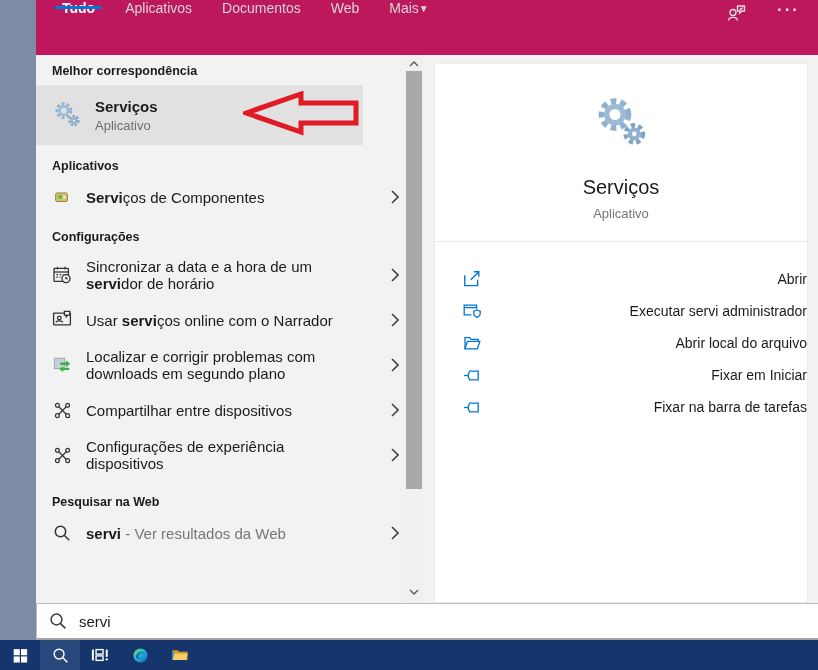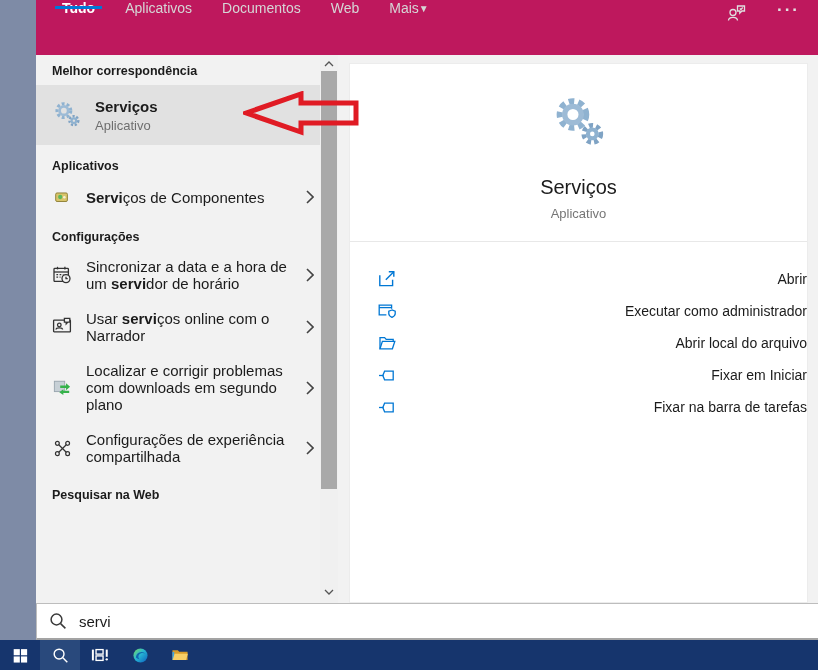--- a/index.html
+++ b/index.html
@@ -18,21 +18,21 @@
   .tab.active::after { content:""; position:absolute; left:-7px; right:-7px; bottom:7px; height:3px; background:#0078d7; }
   .tab-more { display:flex; align-items:center; gap:0; }
   .tab-more .arrow { font-size:10px; color:#d6d6d6; }
   .header-right { margin-left:auto; display:flex; align-items:center; gap:30px; }
   .hdr-icon { width:22px; height:20px; display:flex; align-items:center; }
   .ellipsis { color:#e2e2e2; font-size:17px; letter-spacing:2px; font-weight:700; padding-bottom:6px; }
 
   .flyout-body { position:absolute; top:55px; left:0; right:0; height:548px; display:flex; }
 
   
-  .left-panel { width:284px; padding:0 0 0 16px; overflow:hidden; }
+  .left-panel { width:369px; padding:0 0 0 16px; overflow:hidden; }
   .section-header { font-size:12.5px; font-weight:700; color:#1b1b1b; margin:14px 0 5px; }
   .section-header.first { margin-top:9px; margin-bottom:7px; }
 
   .best-match { margin-left:-16px; padding-left:16px; width:327px; height:60px; background:#e1e1e1; display:flex; align-items:center; cursor:default; }
   .bm-icon { width:30px; height:30px; margin-right:13px; flex:none; }
   .bm-title { font-size:15px; font-weight:600; color:#1b1b1b; }
   .bm-sub { font-size:13px; color:#6e6e6e; margin-top:3px; }
 
   .result-row { display:flex; align-items:center; padding:9px 0; cursor:default; }
   .row-icon { width:20px; height:20px; margin-right:14px; flex:none; display:flex; align-items:center; justify-content:center; }
@@ -202,42 +202,74 @@
             </svg>
           </span>
           <span class="row-label"><span>Localizar e corrigir problemas com downloads em segundo plano</span></span>
           <span class="chevron">
               <svg width="8" height="14" viewBox="0 0 8 14" fill="none" stroke="#444" stroke-width="1.6">
                 <path d="M1 1 l6 6 -6 6"></path>
               </svg>
             </span>
         </div>
 
-
         <div class="result-row">
           <span class="row-icon">
             <svg width="19" height="19" viewBox="0 0 20 20" stroke="#333" stroke-width="1.3" fill="#f2f2f2">
               <line x1="5" y1="5" x2="15" y2="15"></line>
               <line x1="15" y1="5" x2="5" y2="15"></line>
               <circle cx="4.6" cy="4.6" r="2"></circle>
               <circle cx="15.4" cy="4.6" r="2"></circle>
               <circle cx="4.6" cy="15.4" r="2"></circle>
               <circle cx="15.4" cy="15.4" r="2"></circle>
             </svg>
           </span>
-          <span class="row-label"><span>Configurações de experiência compartilhada</span></span>
+          <span class="row-label"><span>Compartilhar entre dispositivos</span></span>
+          <span class="chevron">
+              <svg width="8" height="14" viewBox="0 0 8 14" fill="none" stroke="#444" stroke-width="1.6">
+                <path d="M1 1 l6 6 -6 6"></path>
+              </svg>
+            </span>
+        </div>
+
+        <div class="result-row">
+          <span class="row-icon">
+            <svg width="19" height="19" viewBox="0 0 20 20" stroke="#333" stroke-width="1.3" fill="#f2f2f2">
+              <line x1="5" y1="5" x2="15" y2="15"></line>
+              <line x1="15" y1="5" x2="5" y2="15"></line>
+              <circle cx="4.6" cy="4.6" r="2"></circle>
+              <circle cx="15.4" cy="4.6" r="2"></circle>
+              <circle cx="4.6" cy="15.4" r="2"></circle>
+              <circle cx="15.4" cy="15.4" r="2"></circle>
+            </svg>
+          </span>
+          <span class="row-label"><span>Configurações de experiência dispositivos</span></span>
           <span class="chevron">
               <svg width="8" height="14" viewBox="0 0 8 14" fill="none" stroke="#444" stroke-width="1.6">
                 <path d="M1 1 l6 6 -6 6"></path>
               </svg>
             </span>
         </div>
 
         <div class="section-header">Pesquisar na Web</div>
 
+        <div class="result-row">
+          <span class="row-icon">
+            <svg width="18" height="18" viewBox="0 0 18 18" fill="none" stroke="#333" stroke-width="1.5">
+              <circle cx="7.5" cy="7.5" r="5.2"></circle>
+              <line x1="11.5" y1="11.5" x2="16.2" y2="16.2"></line>
+            </svg>
+          </span>
+          <span class="row-label"><b class="m">servi</b><span class="muted"> - Ver resultados da Web</span></span>
+          <span class="chevron">
+              <svg width="8" height="14" viewBox="0 0 8 14" fill="none" stroke="#444" stroke-width="1.6">
+                <path d="M1 1 l6 6 -6 6"></path>
+              </svg>
+            </span>
+        </div>
       </div>
 
       <div class="scrollbar">
         <div class="sb-arrow sb-up">
           <svg width="10" height="6" viewBox="0 0 10 6" fill="none" stroke="#555" stroke-width="1.3">
               <path d="M1 5 l4-4 4 4"></path>
             </svg>
         </div>
         <div class="sb-thumb"></div>
         <div class="sb-arrow sb-down">
@@ -270,21 +302,21 @@
               </svg>
               <span class="action-label">Abrir</span>
             </div>
 
             <div class="action-row">
               <svg class="action-icon" viewBox="0 0 18 18" fill="none" stroke="#0077d4" stroke-width="1.3">
                 <path d="M13.6 6.8 V3.2 H1.2 v9.6 h7.2"></path>
                 <line x1="1.2" y1="5.6" x2="13.6" y2="5.6"></line>
                 <path d="M14 8 l-3.2 1.1 v2.6 c0 2.2 3.2 3.6 3.2 3.6 s3.2-1.4 3.2-3.6 v-2.6 z"></path>
               </svg>
-              <span class="action-label">Executar como administrador</span>
+              <span class="action-label">Executar servi administrador</span>
             </div>
 
             <div class="action-row">
               <svg class="action-icon" viewBox="0 0 18 18" fill="none" stroke="#0077d4" stroke-width="1.3">
                 <path d="M2 14.8 V3.6 h4.6 l1.6 1.8 h7 v2"></path>
                 <path d="M2 14.8 l2.4-7.4 h12.4 l-2.4 7.4 z"></path>
               </svg>
               <span class="action-label">Abrir local do arquivo</span>
             </div>
 

